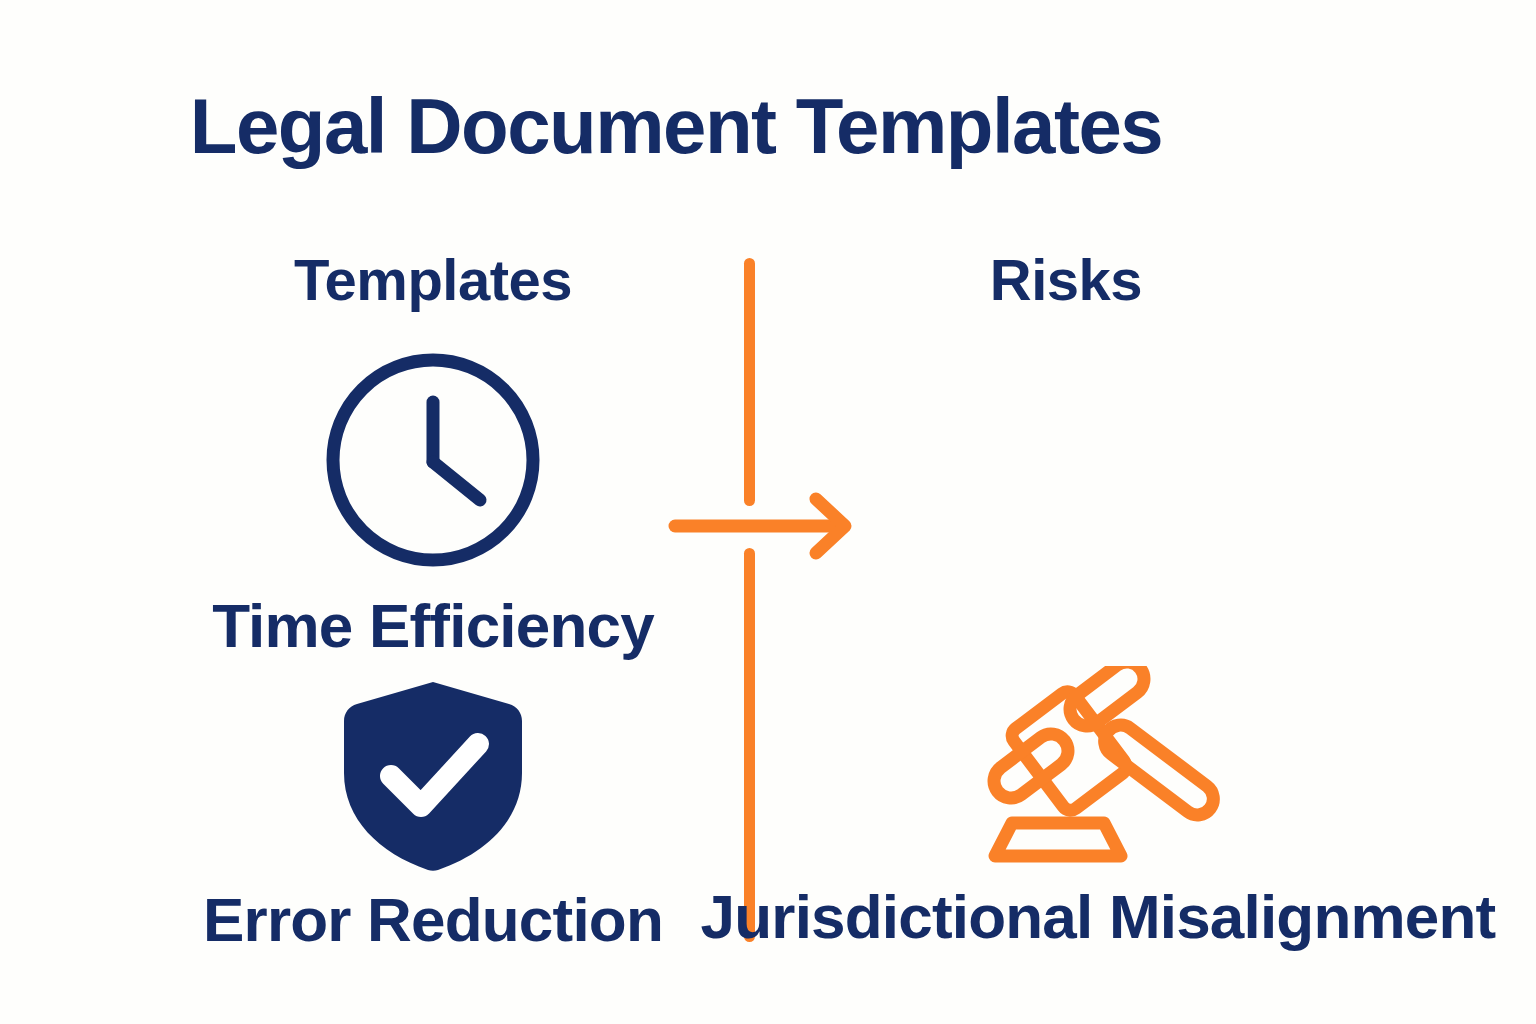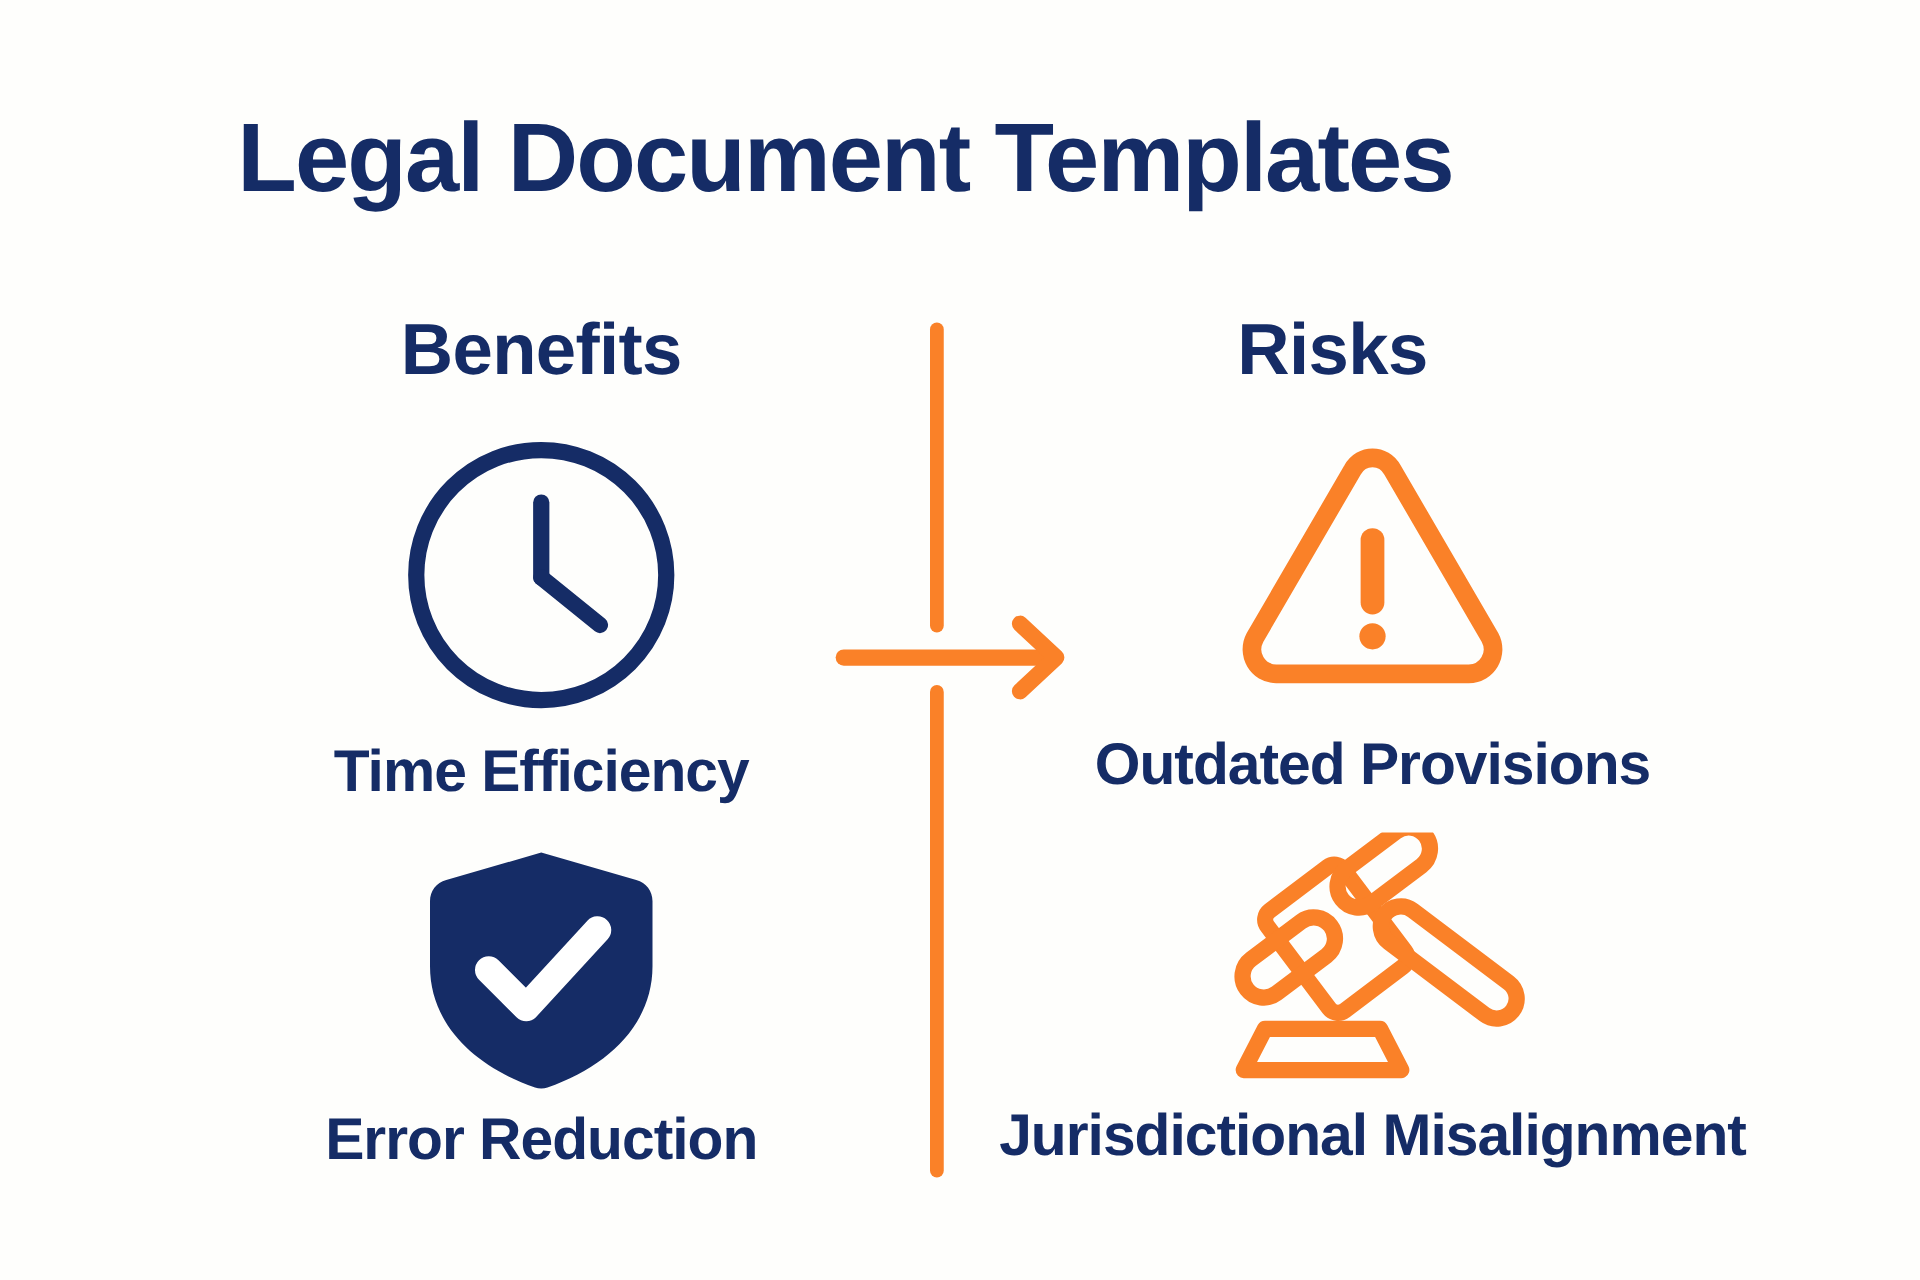--- a/index.html
+++ b/index.html
@@ -94,41 +94,41 @@
   .cell-benefit-2 { left: 133px; top: 676px;  width: 600px; }
   .cell-risk-2    { left: 798px; top: 666px;  width: 600px; }
 
   .icon-holder {
     display: block;
     line-height: 0;
   }
 
   .item-label {
     margin-top: 10px;
-    font-size: 47px;
+    font-size: 62px;
     font-weight: 700;
     letter-spacing: -0.8px;
     color: #152C66;
     text-align: center;
     white-space: nowrap;
     line-height: 1.15;
   }
   .cell-benefit-1 .item-label { margin-top: 22px; }
   .cell-risk-1 .item-label    { margin-top: 32px; }
   .cell-benefit-2 .item-label { margin-top: 8px; }
   .cell-risk-2 .item-label    { }
 </style>
 </head>
 <body>
 
 <div class="canvas">
 
   <div class="title">Legal Document Templates</div>
 
-  <div class="col-header benefits">Benefits</div>
+  <div class="col-header benefits">Templates</div>
 
   <div class="col-header risks">Risks</div>
 
   <div class="divider-seg divider-top"></div>
   <div class="divider-seg divider-bottom"></div>
 
   <div class="arrow">
     <svg width="192" height="68" viewBox="0 0 192 68" fill="none" xmlns="http://www.w3.org/2000/svg">
       <line x1="7" y1="34" x2="172" y2="34" stroke="#FA8128" stroke-width="13" stroke-linecap="round"></line>
       <polyline points="148,7 177,34 148,61" stroke="#FA8128" stroke-width="13" stroke-linecap="round" stroke-linejoin="round" fill="none"></polyline>
@@ -158,36 +158,20 @@
                  C46 177 11 143 11 97
                  L11 45
                  C11 37 16 30 24 28
                  Z" fill="#152C66"></path>
         <path d="M58 100 L88 130 L145 68" stroke="#FFFFFF" stroke-width="22" stroke-linecap="round" stroke-linejoin="round" fill="none"></path>
       </svg>
     </span>
     <div class="item-label">Error Reduction</div>
   </div>
 
-  <div class="cell cell-risk-1">
-    <span class="icon-holder">
-      <svg width="222" height="200" viewBox="0 0 222 200" fill="none" xmlns="http://www.w3.org/2000/svg">
-        <path d="M95 24
-                 C102 11 120 11 127 24
-                 L205 158
-                 C212 171 203 187 188 187
-                 L34 187
-                 C19 187 10 171 17 158
-                 Z" stroke="#FA8128" stroke-width="15" stroke-linejoin="round" fill="none"></path>
-        <line x1="111" y1="80" x2="111" y2="130" stroke="#FA8128" stroke-width="19" stroke-linecap="round"></line>
-        <circle cx="111" cy="157" r="10.5" fill="#FA8128"></circle>
-      </svg>
-    </span>
-    <div class="item-label">Outdated Provisions</div>
-  </div>
 
   <div class="cell cell-risk-2">
     <span class="icon-holder">
       <svg width="270" height="205" viewBox="0 0 270 205" fill="none" xmlns="http://www.w3.org/2000/svg">
         <g stroke="#FA8128" stroke-width="13" stroke-linecap="round" stroke-linejoin="round" fill="none">
 
           <rect x="68" y="35" width="76" height="100" rx="9" transform="rotate(-37 106 85)"></rect>
 
           <rect x="102" y="11" width="84" height="34" rx="17" transform="rotate(-37 144 28)"></rect>
 

